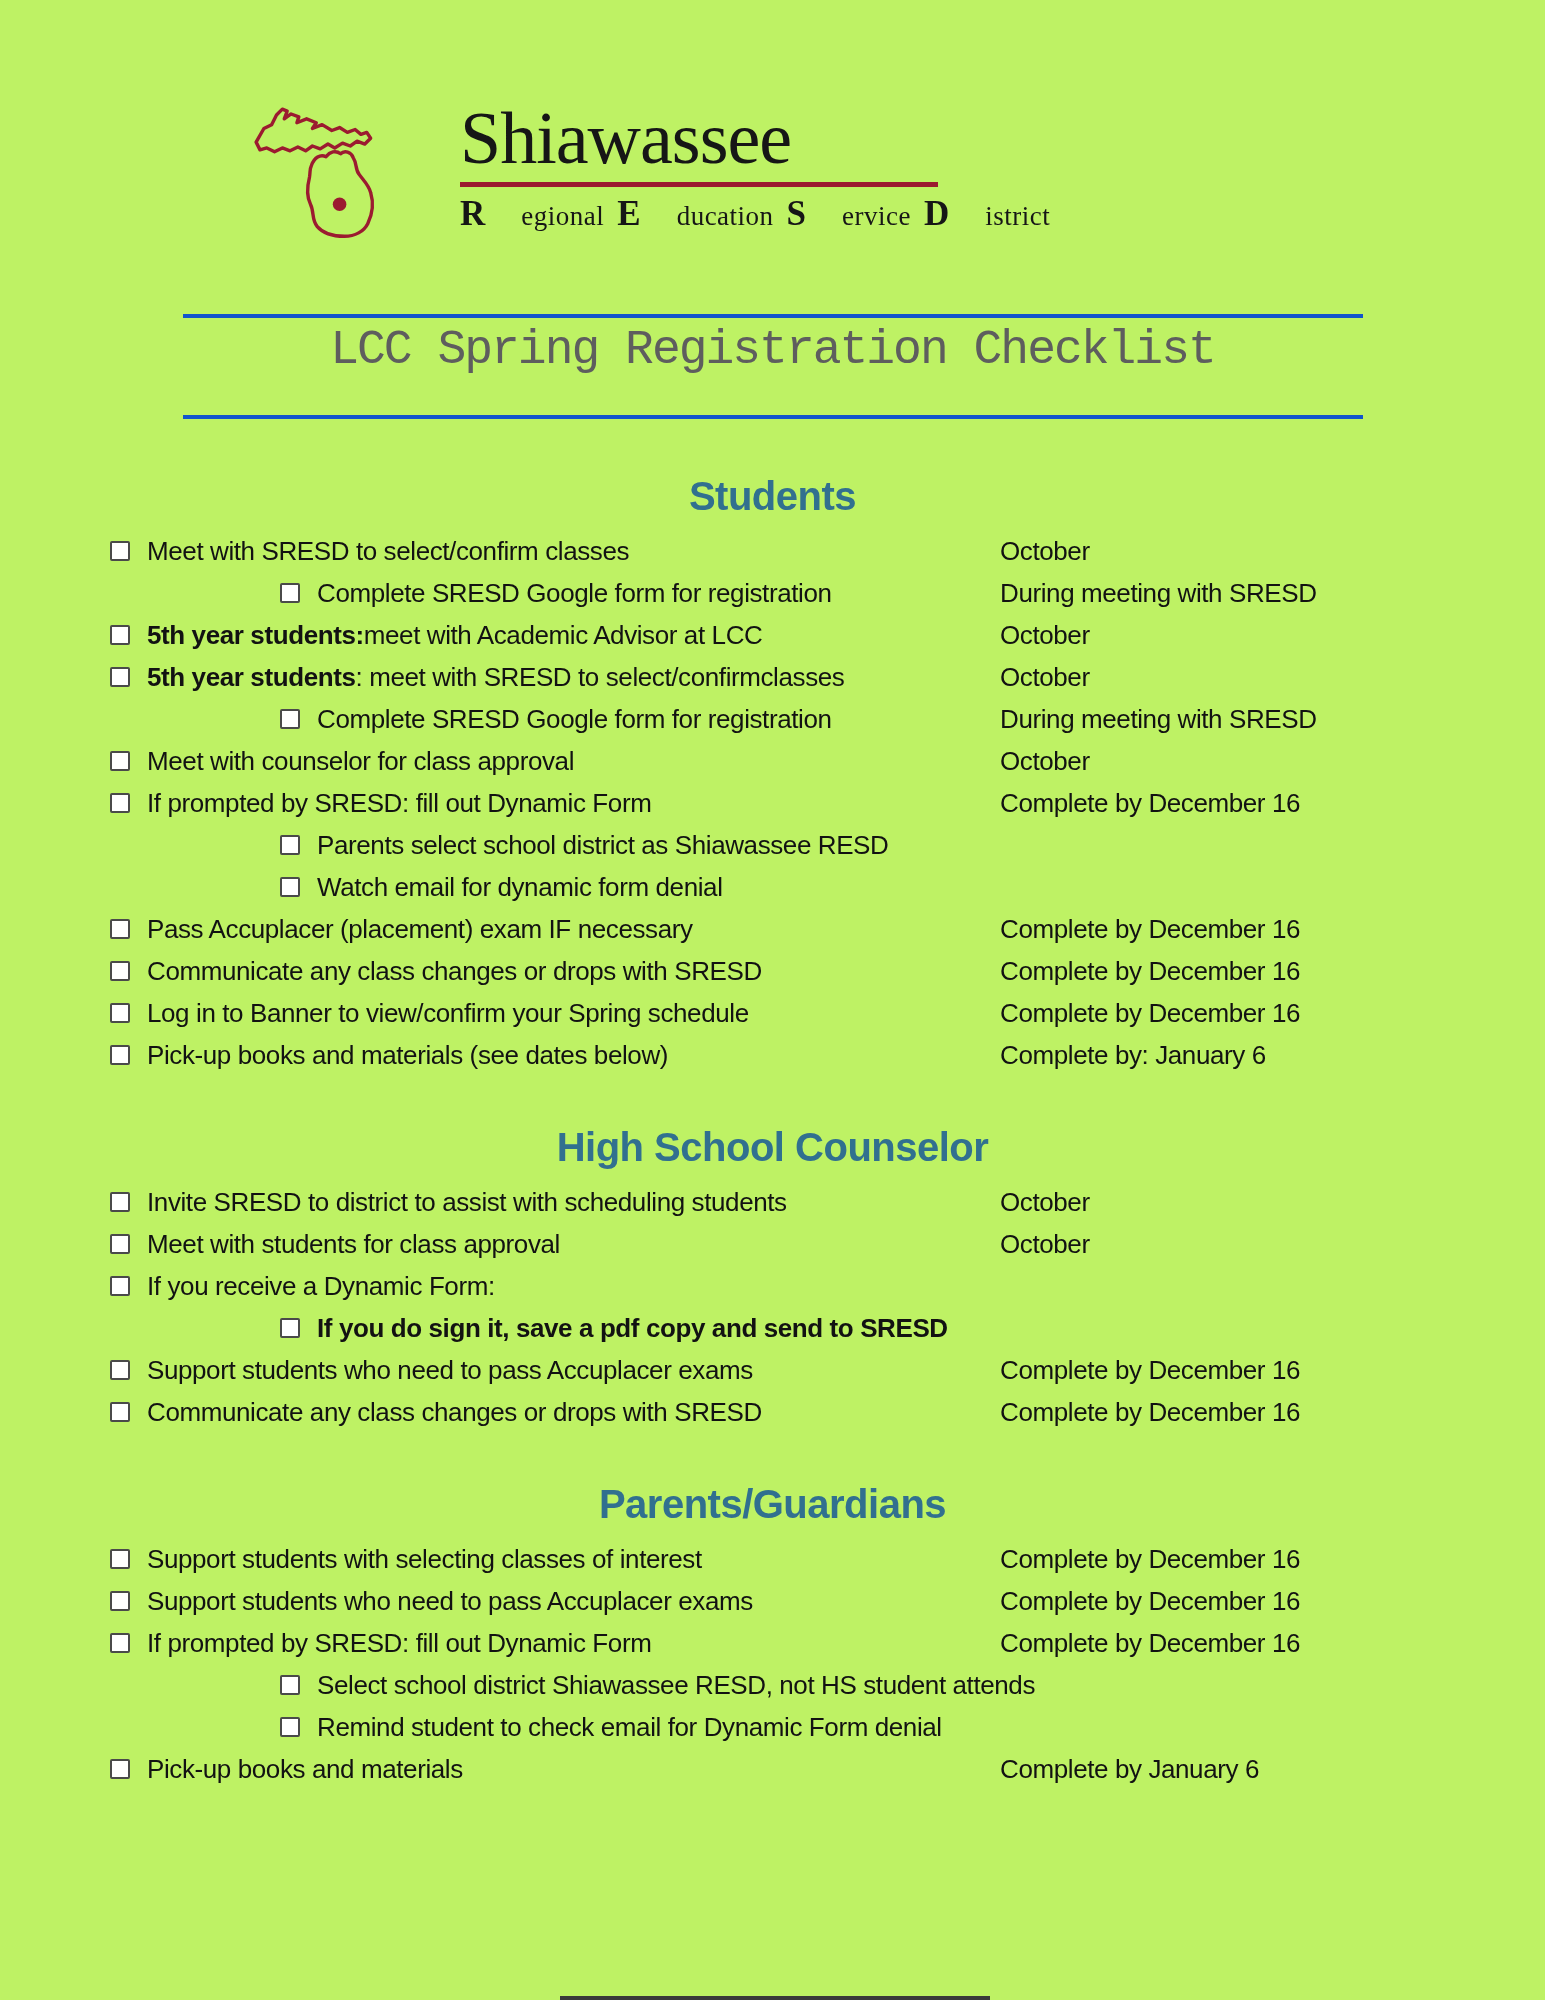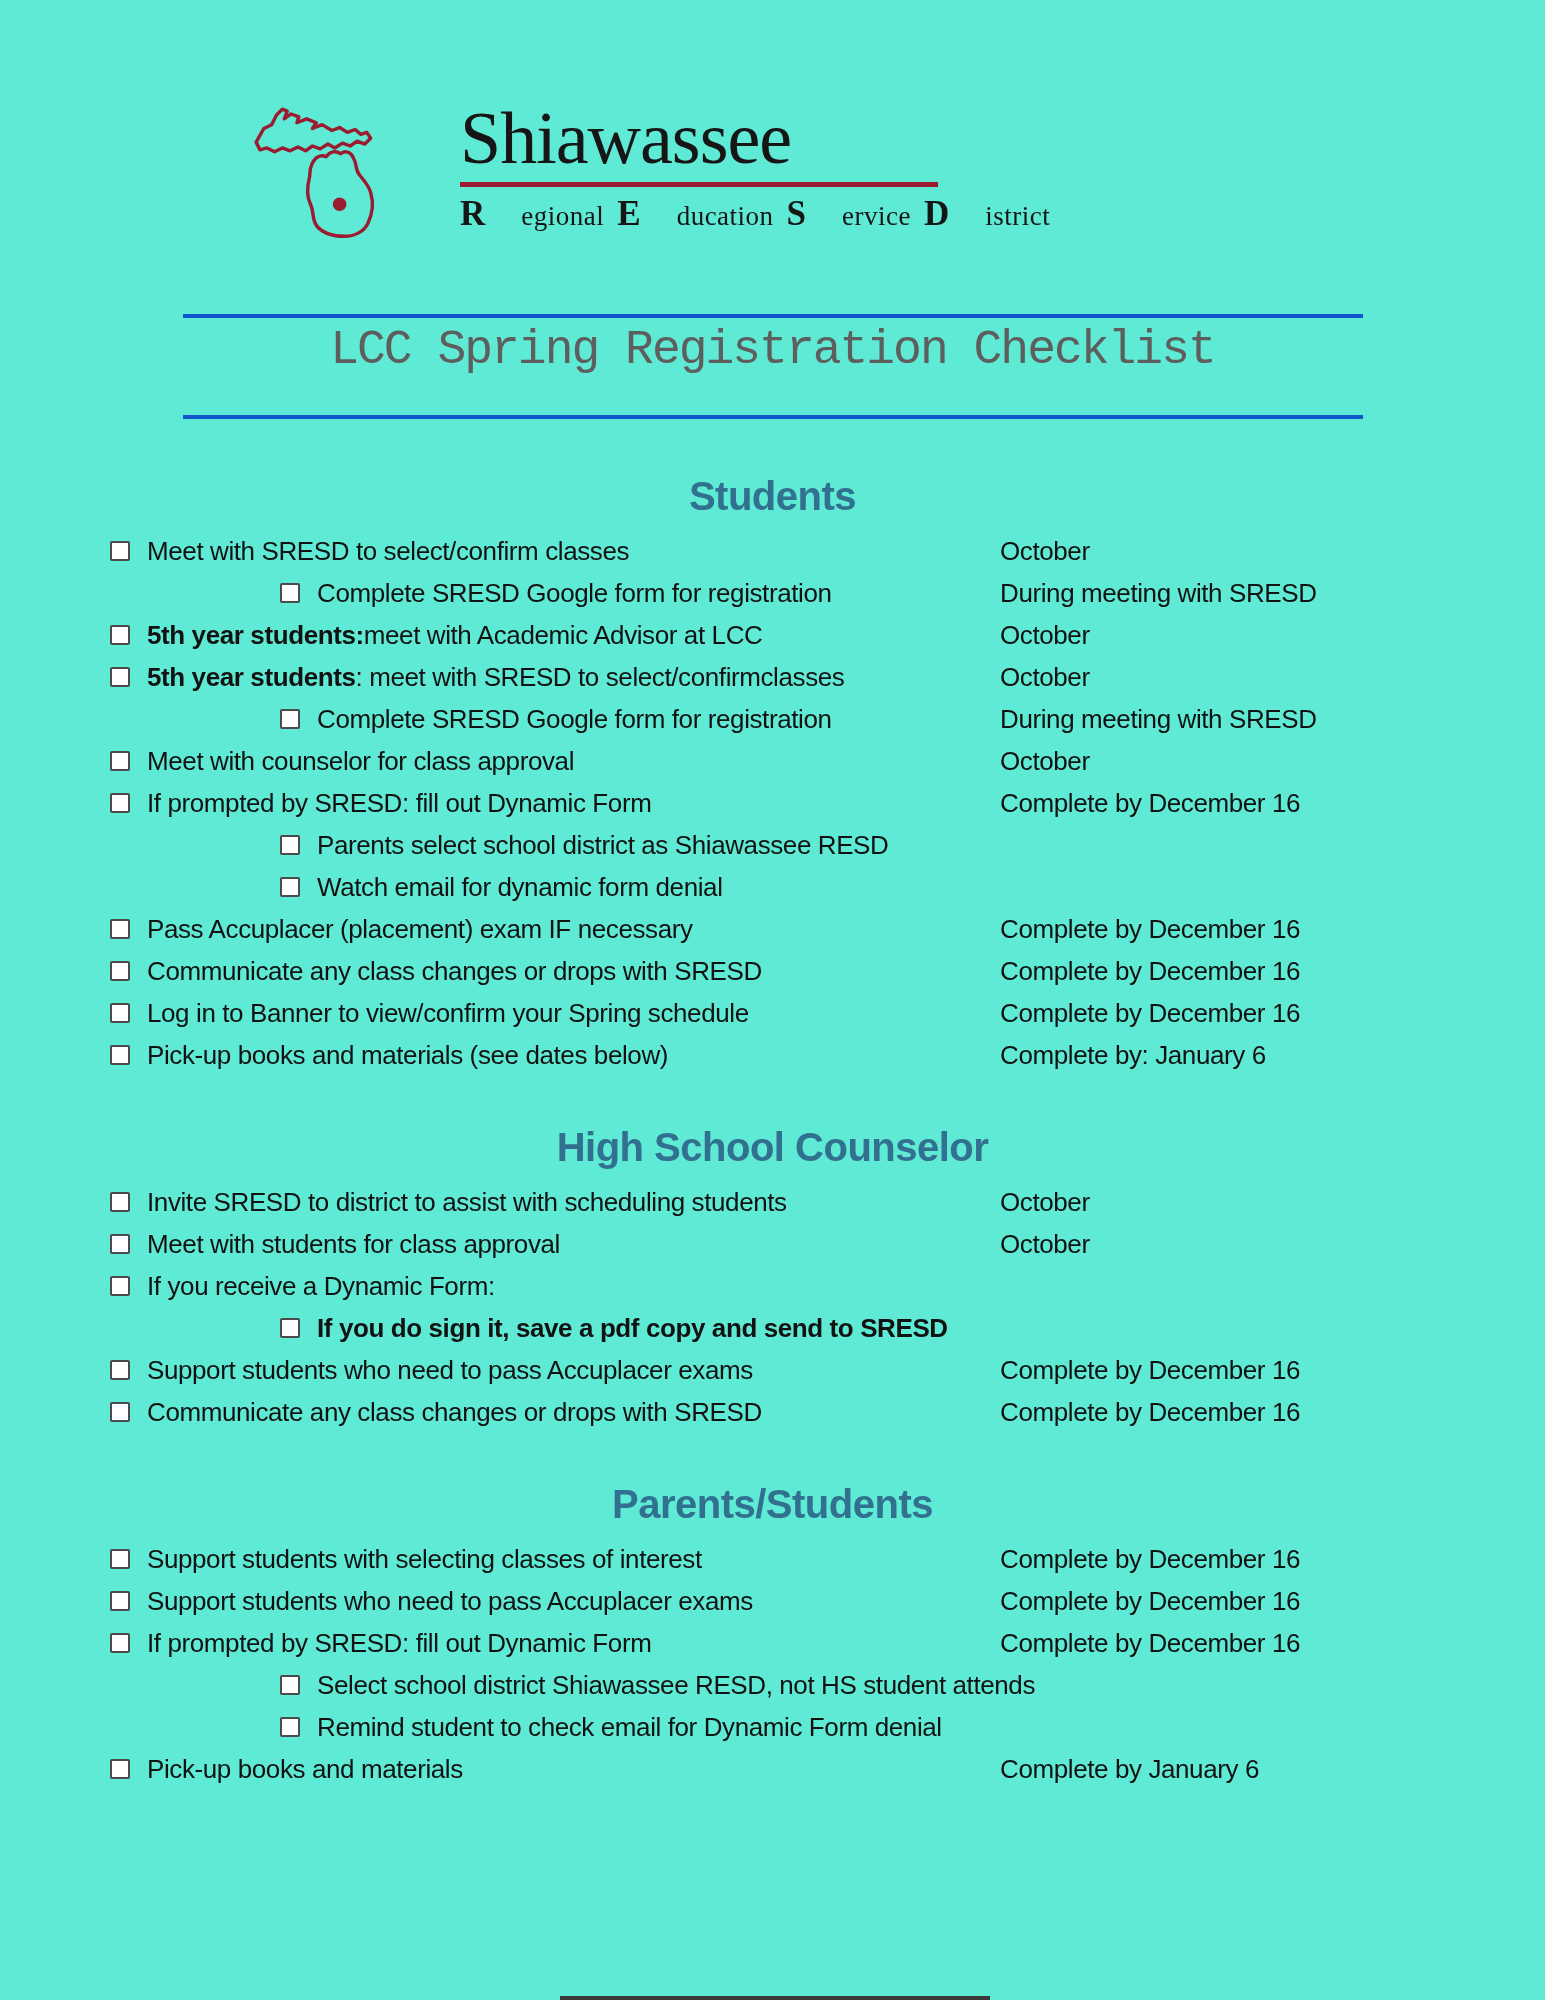--- a/index.html
+++ b/index.html
@@ -1,21 +1,21 @@
 <!DOCTYPE html>
 <html><head>
 <meta charset="utf-8">
 <style>
   * { margin:0; padding:0; box-sizing:border-box; }
   html,body { background:#ffffff; }
   body {
     width:1545px; height:2000px; position:relative; overflow:hidden;
     font-family:"Liberation Sans", sans-serif; color:#121212;
   }
-  .page { position:absolute; inset:0; background:#5eead4; }
+  .page { position:absolute; inset:0; background:#bef264; }
 
   
   .logo-row { position:absolute; top:80px; left:250px; display:flex; }
   .mi-svg { flex:none; }
   .logo-text { margin-left:25px; padding-top:20px; font-family:"Liberation Serif", serif; }
   .brand { font-size:74px; line-height:1.05; color:#161616; letter-spacing:-1px; }
   .brand-rule { width:478px; height:5px; background:#9B1B30; margin-top:4px; }
   .tagline { margin-top:7px; white-space:nowrap; color:#161616; }
   .tagline .lead { font-size:35px; font-weight:700; }
   .tagline .rest { font-size:27px; letter-spacing:0.5px;margin-left:36px; }
@@ -168,21 +168,21 @@
       <div class="row">
         <span class="checkbox"></span>
         <span class="row-label"><span>Support students who need to pass Accuplacer exams</span></span>
         <span class="row-date">Complete by December 16</span>
       </div>
       <div class="row">
         <span class="checkbox"></span>
         <span class="row-label"><span>Communicate any class changes or drops with SRESD</span></span>
         <span class="row-date">Complete by December 16</span>
       </div>
-      <h2 class="section-heading">Parents/Students</h2>
+      <h2 class="section-heading">Parents/Guardians</h2>
       <div class="row">
         <span class="checkbox"></span>
         <span class="row-label"><span>Support students with selecting classes of interest</span></span>
         <span class="row-date">Complete by December 16</span>
       </div>
       <div class="row">
         <span class="checkbox"></span>
         <span class="row-label"><span>Support students who need to pass Accuplacer exams</span></span>
         <span class="row-date">Complete by December 16</span>
       </div>

